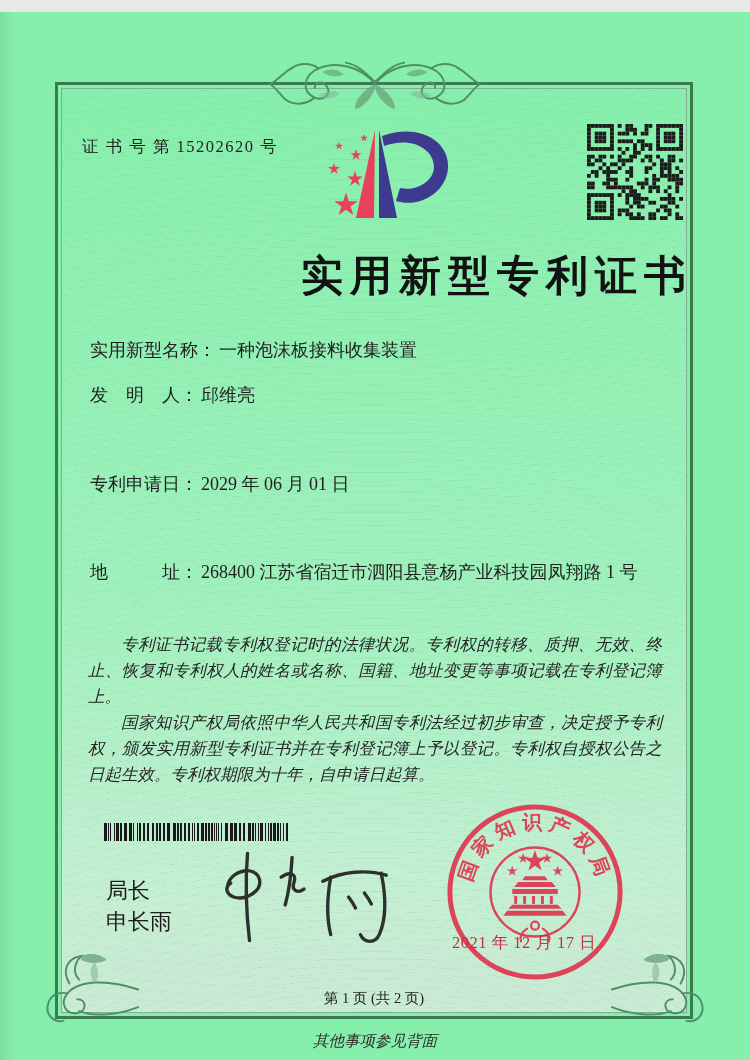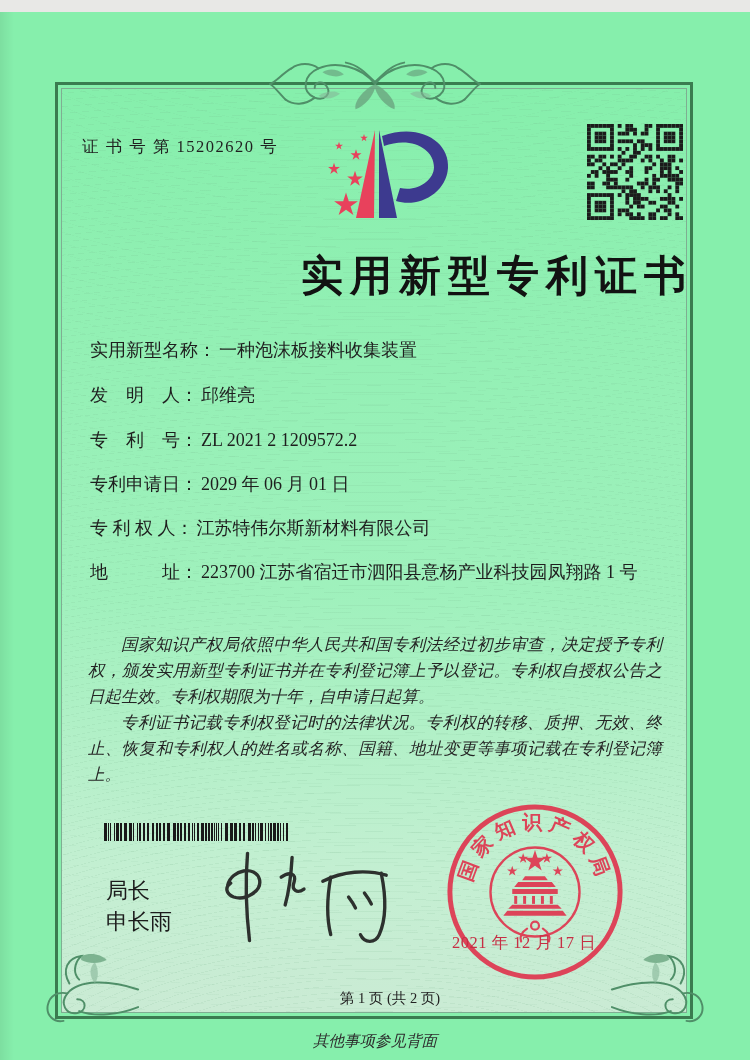--- a/index.html
+++ b/index.html
@@ -35,21 +35,21 @@
   .gap{margin-left:42px;}
   
   .body-text{position:absolute;left:88px;top:620px;width:574px;
     font-size:16.5px;line-height:26px;text-align:justify;font-style:italic;color:#242424;}
   .body-text p{margin:0;text-indent:2em;}
   
   .signer{position:absolute;left:106px;top:863px;font-size:22px;line-height:31px;color:#1c1c1c;font-family:"Liberation Sans","DejaVu Sans",sans-serif;}
   .signature{position:absolute;left:198px;top:834px;width:208px;height:102px;}
   .seal{position:absolute;left:441px;top:786px;width:188px;height:188px;opacity:.93;}
   .seal-date{position:absolute;left:452px;top:920px;width:180px;font-size:16.5px;color:#c62f44;letter-spacing:.5px;}
-  .page-num{position:absolute;left:55px;top:977px;width:638px;text-align:center;font-size:14.5px;color:#222;padding-left:16px;}
+  .page-num{position:absolute;left:55px;top:977px;width:638px;text-align:center;font-size:14.5px;color:#222;}
   .back-note{position:absolute;left:0;top:1019px;width:750px;text-align:center;
     font-size:15.5px;font-style:italic;color:#2e2e2e;}
 </style>
 </head>
 <body>
 
 <div class="page">
   <div class="scan-edge"></div>
 
   <div class="frame">
@@ -411,36 +411,30 @@
     </svg>
 
   <div class="title">实用新型专利证书</div>
 
   <div class="field-row r1">
     <span>实用新型名称：</span><span class="fvalue">一种泡沫板接料收集装置</span>
   </div>
   <div class="field-row r2">
     <span>发　明　人：</span><span class="fvalue">邱维亮</span>
   </div>
-  <div class="field-row r3">
-    <span>专　利　号：</span><span class="fvalue">ZL 2021 2 1209572.2</span>
-  </div>
   <div class="field-row r4">
     <span>专利申请日：</span><span class="fvalue">2029 年 06 月 01 日</span>
   </div>
-  <div class="field-row r5">
-    <span>专 利 权 人：</span><span class="fvalue">江苏特伟尔斯新材料有限公司</span>
-  </div>
   <div class="field-row r6">
-    <span>地　　　址：</span><span class="fvalue">223700 江苏省宿迁市泗阳县意杨产业科技园凤翔路 1 号</span>
+    <span>地　　　址：</span><span class="fvalue">268400 江苏省宿迁市泗阳县意杨产业科技园凤翔路 1 号</span>
   </div>
 
   <div class="body-text">
+    <p>专利证书记载专利权登记时的法律状况。专利权的转移、质押、无效、终止、恢复和专利权人的姓名或名称、国籍、地址变更等事项记载在专利登记簿上。</p>
     <p>国家知识产权局依照中华人民共和国专利法经过初步审查，决定授予专利权，颁发实用新型专利证书并在专利登记簿上予以登记。专利权自授权公告之日起生效。专利权期限为十年，自申请日起算。</p>
-    <p>专利证书记载专利权登记时的法律状况。专利权的转移、质押、无效、终止、恢复和专利权人的姓名或名称、国籍、地址变更等事项记载在专利登记簿上。</p>
   </div>
 
   <svg class="barcode" id="barcode-svg" viewBox="0 0 186 18" preserveAspectRatio="none">
       <rect x="0" y="0" width="3" height="18" fill="#191919"></rect>
       <rect x="4" y="0" width="1" height="18" fill="#191919"></rect>
       <rect x="6" y="0" width="1" height="18" fill="#191919"></rect>
       <rect x="10" y="0" width="1" height="18" fill="#191919"></rect>
       <rect x="12" y="0" width="3" height="18" fill="#191919"></rect>
       <rect x="16" y="0" width="2" height="18" fill="#191919"></rect>
       <rect x="20" y="0" width="3" height="18" fill="#191919"></rect>

